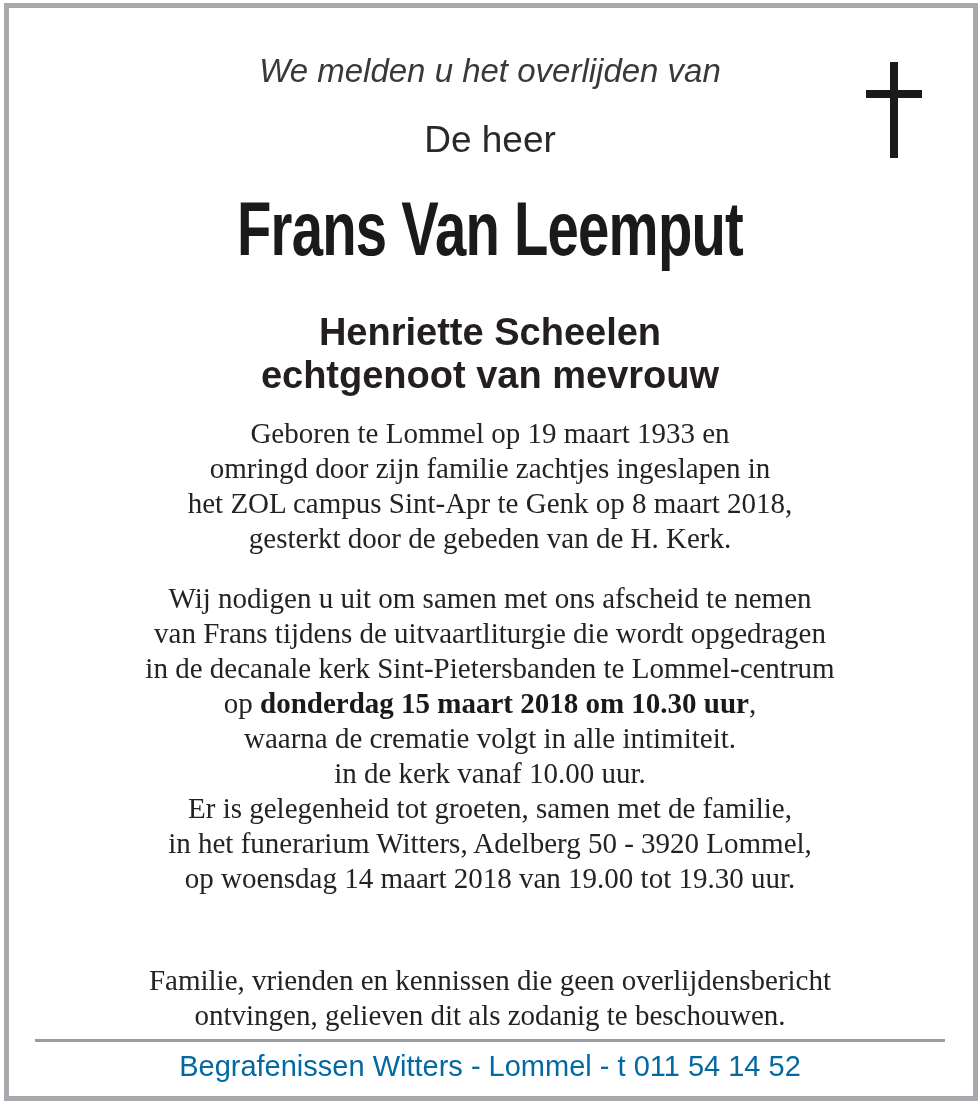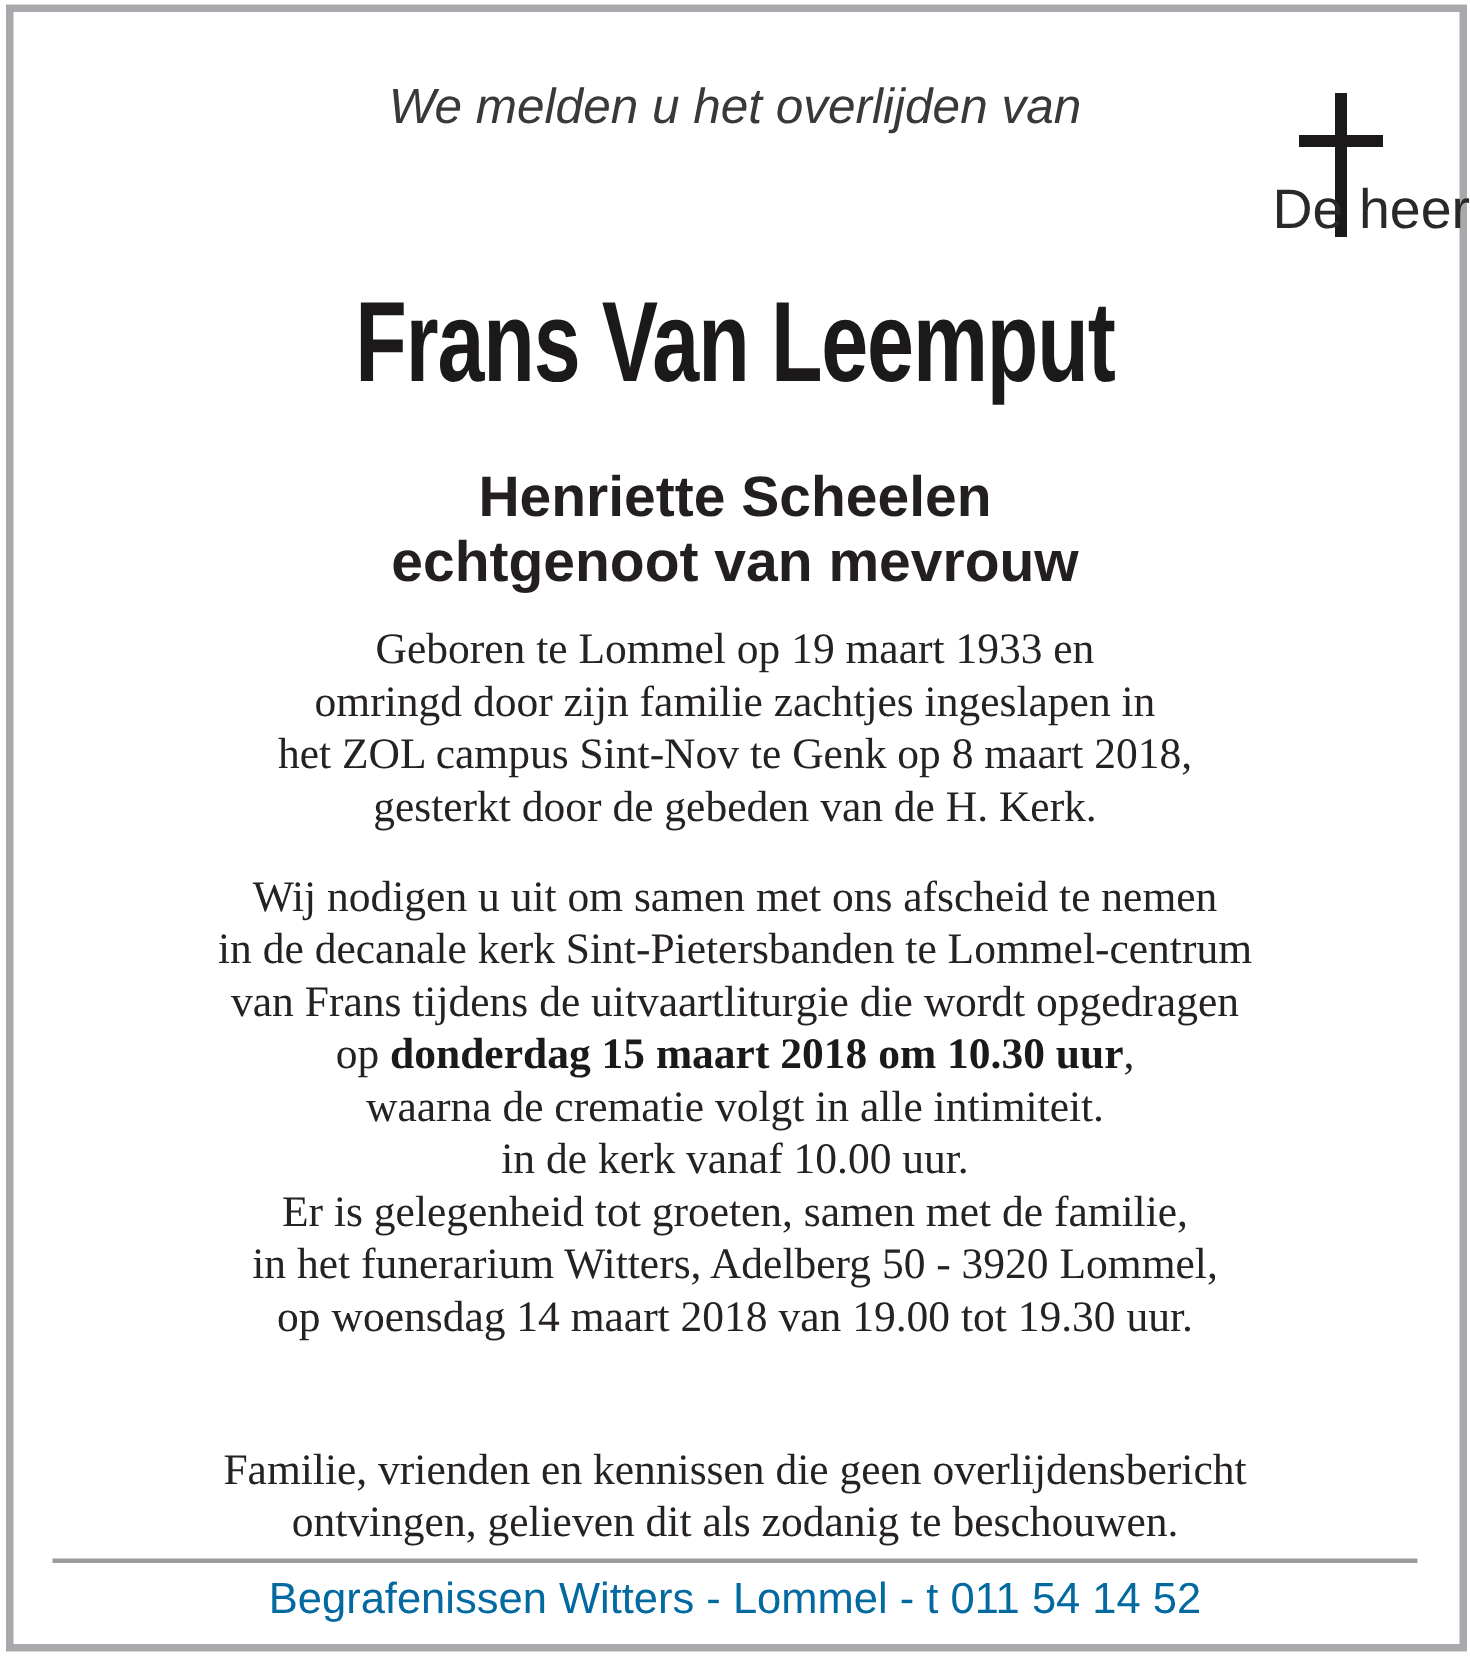--- a/index.html
+++ b/index.html
@@ -25,21 +25,20 @@
     font-size: 33px;
     line-height: 36px;
     font-style: italic;
     color: #39393b;
   }
   .deceased-title {
     top: 120px;
     font-size: 37px;
     line-height: 40px;
     color: #2b2829;
-    text-align: right;
   }
   .deceased-name {
     top: 189px;
     font-size: 76px;
     line-height: 80px;
     font-weight: bold;
     color: #1c191a;
     transform: scaleX(0.74);
     transform-origin: 50% 50%;
     white-space: nowrap;
@@ -118,28 +117,28 @@
   <div class="centered deceased-name">Frans Van Leemput</div>
 
   <div class="centered spouse-block">
     <div>Henriette Scheelen</div>
     <div>echtgenoot van mevrouw</div>
   </div>
 
   <div class="centered body-par par-birth">
     <div>Geboren te Lommel op 19 maart 1933 en</div>
     <div>omringd door zijn familie zachtjes ingeslapen in</div>
-    <div>het ZOL campus Sint-Nov te Genk op 8 maart 2018,</div>
+    <div>het ZOL campus Sint-Apr te Genk op 8 maart 2018,</div>
     <div>gesterkt door de gebeden van de H. Kerk.</div>
   </div>
 
   <div class="centered body-par par-invite">
     <div>Wij nodigen u uit om samen met ons afscheid te nemen</div>
+    <div>van Frans tijdens de uitvaartliturgie die wordt opgedragen</div>
     <div>in de decanale kerk Sint-Pietersbanden te Lommel-centrum</div>
-    <div>van Frans tijdens de uitvaartliturgie die wordt opgedragen</div>
     <div><span>op </span><span class="bold-seg">donderdag 15 maart 2018 om 10.30 uur</span><span>,</span></div>
     <div>waarna de crematie volgt in alle intimiteit.</div>
     <div>in de kerk vanaf 10.00 uur.</div>
     <div>Er is gelegenheid tot groeten, samen met de familie,</div>
     <div>in het funerarium Witters, Adelberg 50 - 3920 Lommel,</div>
     <div>op woensdag 14 maart 2018 van 19.00 tot 19.30 uur.</div>
   </div>
 
   <div class="centered body-par par-closing">
     <div>Familie, vrienden en kennissen die geen overlijdensbericht</div>

